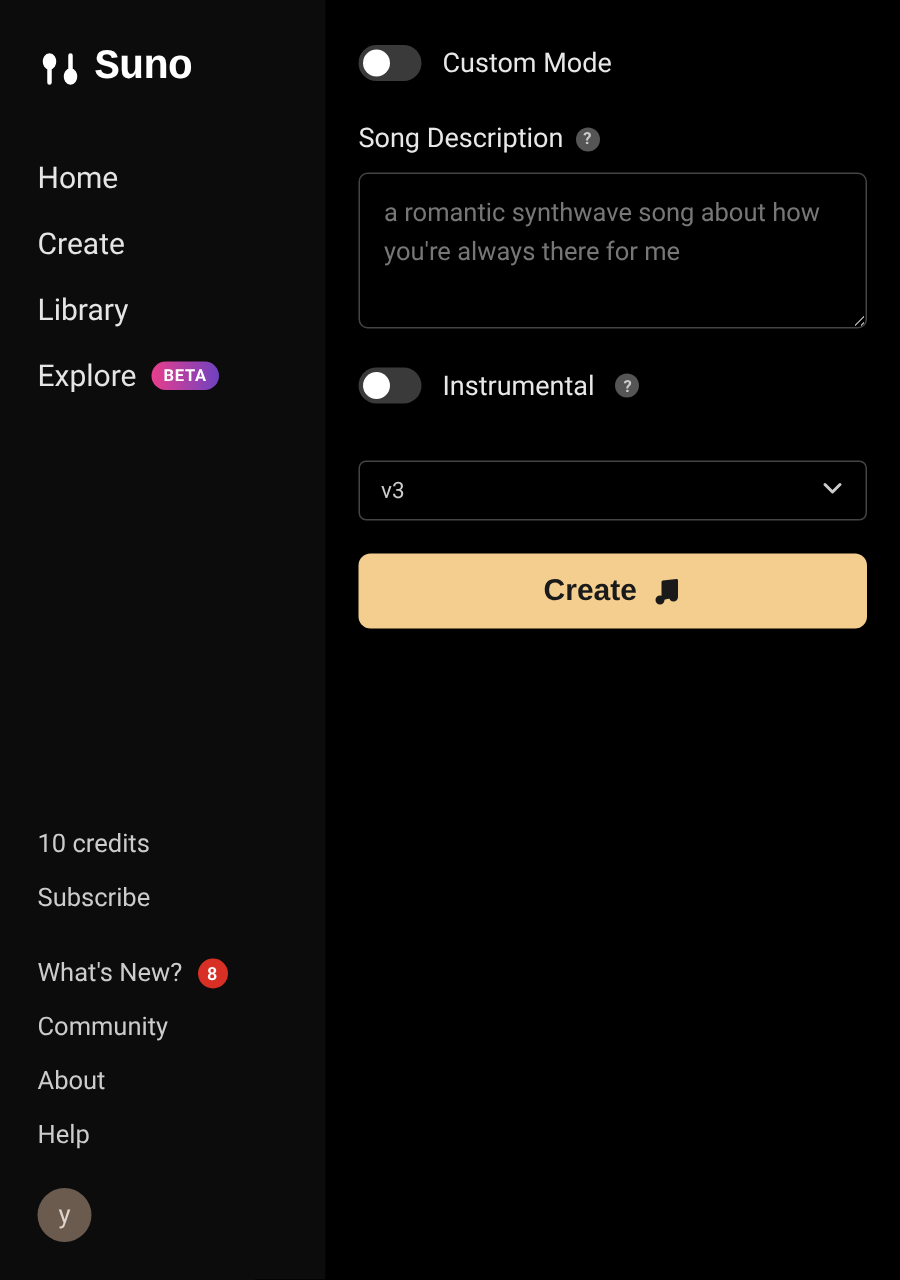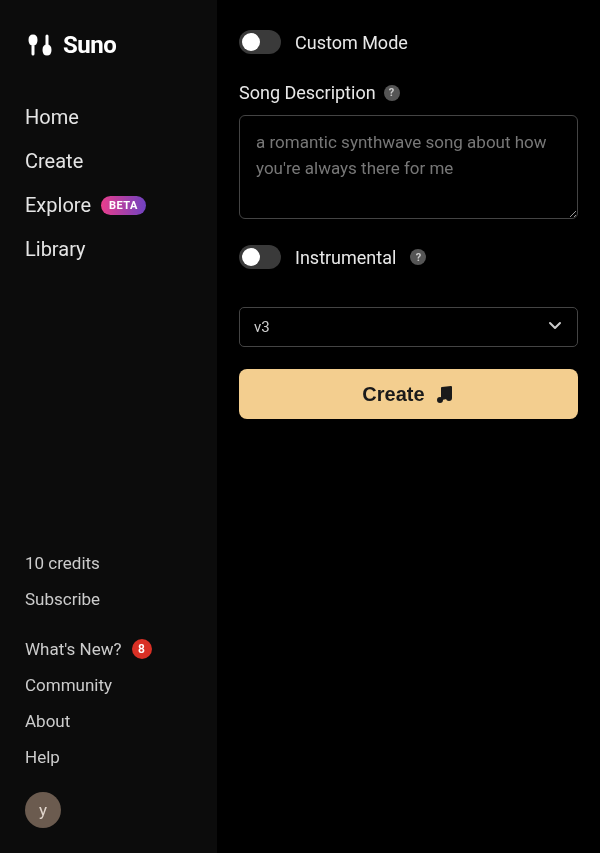--- a/index.html
+++ b/index.html
@@ -27,24 +27,25 @@
       display: flex;
       align-items: center;
       gap: 8px;
       margin-bottom: 45px;
     }
     .logo-icon {
       display: flex;
       align-items: center;
     }
     .logo-text {
-      font-size: 24px;
+      font-size: 28px;
       font-weight: 700;
       color: #fff;
       letter-spacing: -0.5px;
+      font-family: Liberation Mono, monospace;
     }
     .nav-main {
       display: flex;
       flex-direction: column;
       gap: 20px;
     }
     .nav-item {
       font-size: 20px;
       color: #e5e5e5;
       cursor: pointer;
@@ -242,25 +243,25 @@
   </div>
 
   <div class="nav-main">
     <div class="nav-item">
       <span>Home</span>
     </div>
     <div class="nav-item">
       <span>Create</span>
     </div>
     <div class="nav-item">
+      <span>Library</span>
+    </div>
+    <div class="nav-item">
       <span>Explore</span>
       <span class="beta-badge">BETA</span>
-    </div>
-    <div class="nav-item">
-      <span>Library</span>
     </div>
   </div>
 
   <div class="spacer"></div>
 
   <div class="nav-secondary">
     <div class="nav-secondary-item">
       <span>10 credits</span>
     </div>
     <div class="nav-secondary-item">

